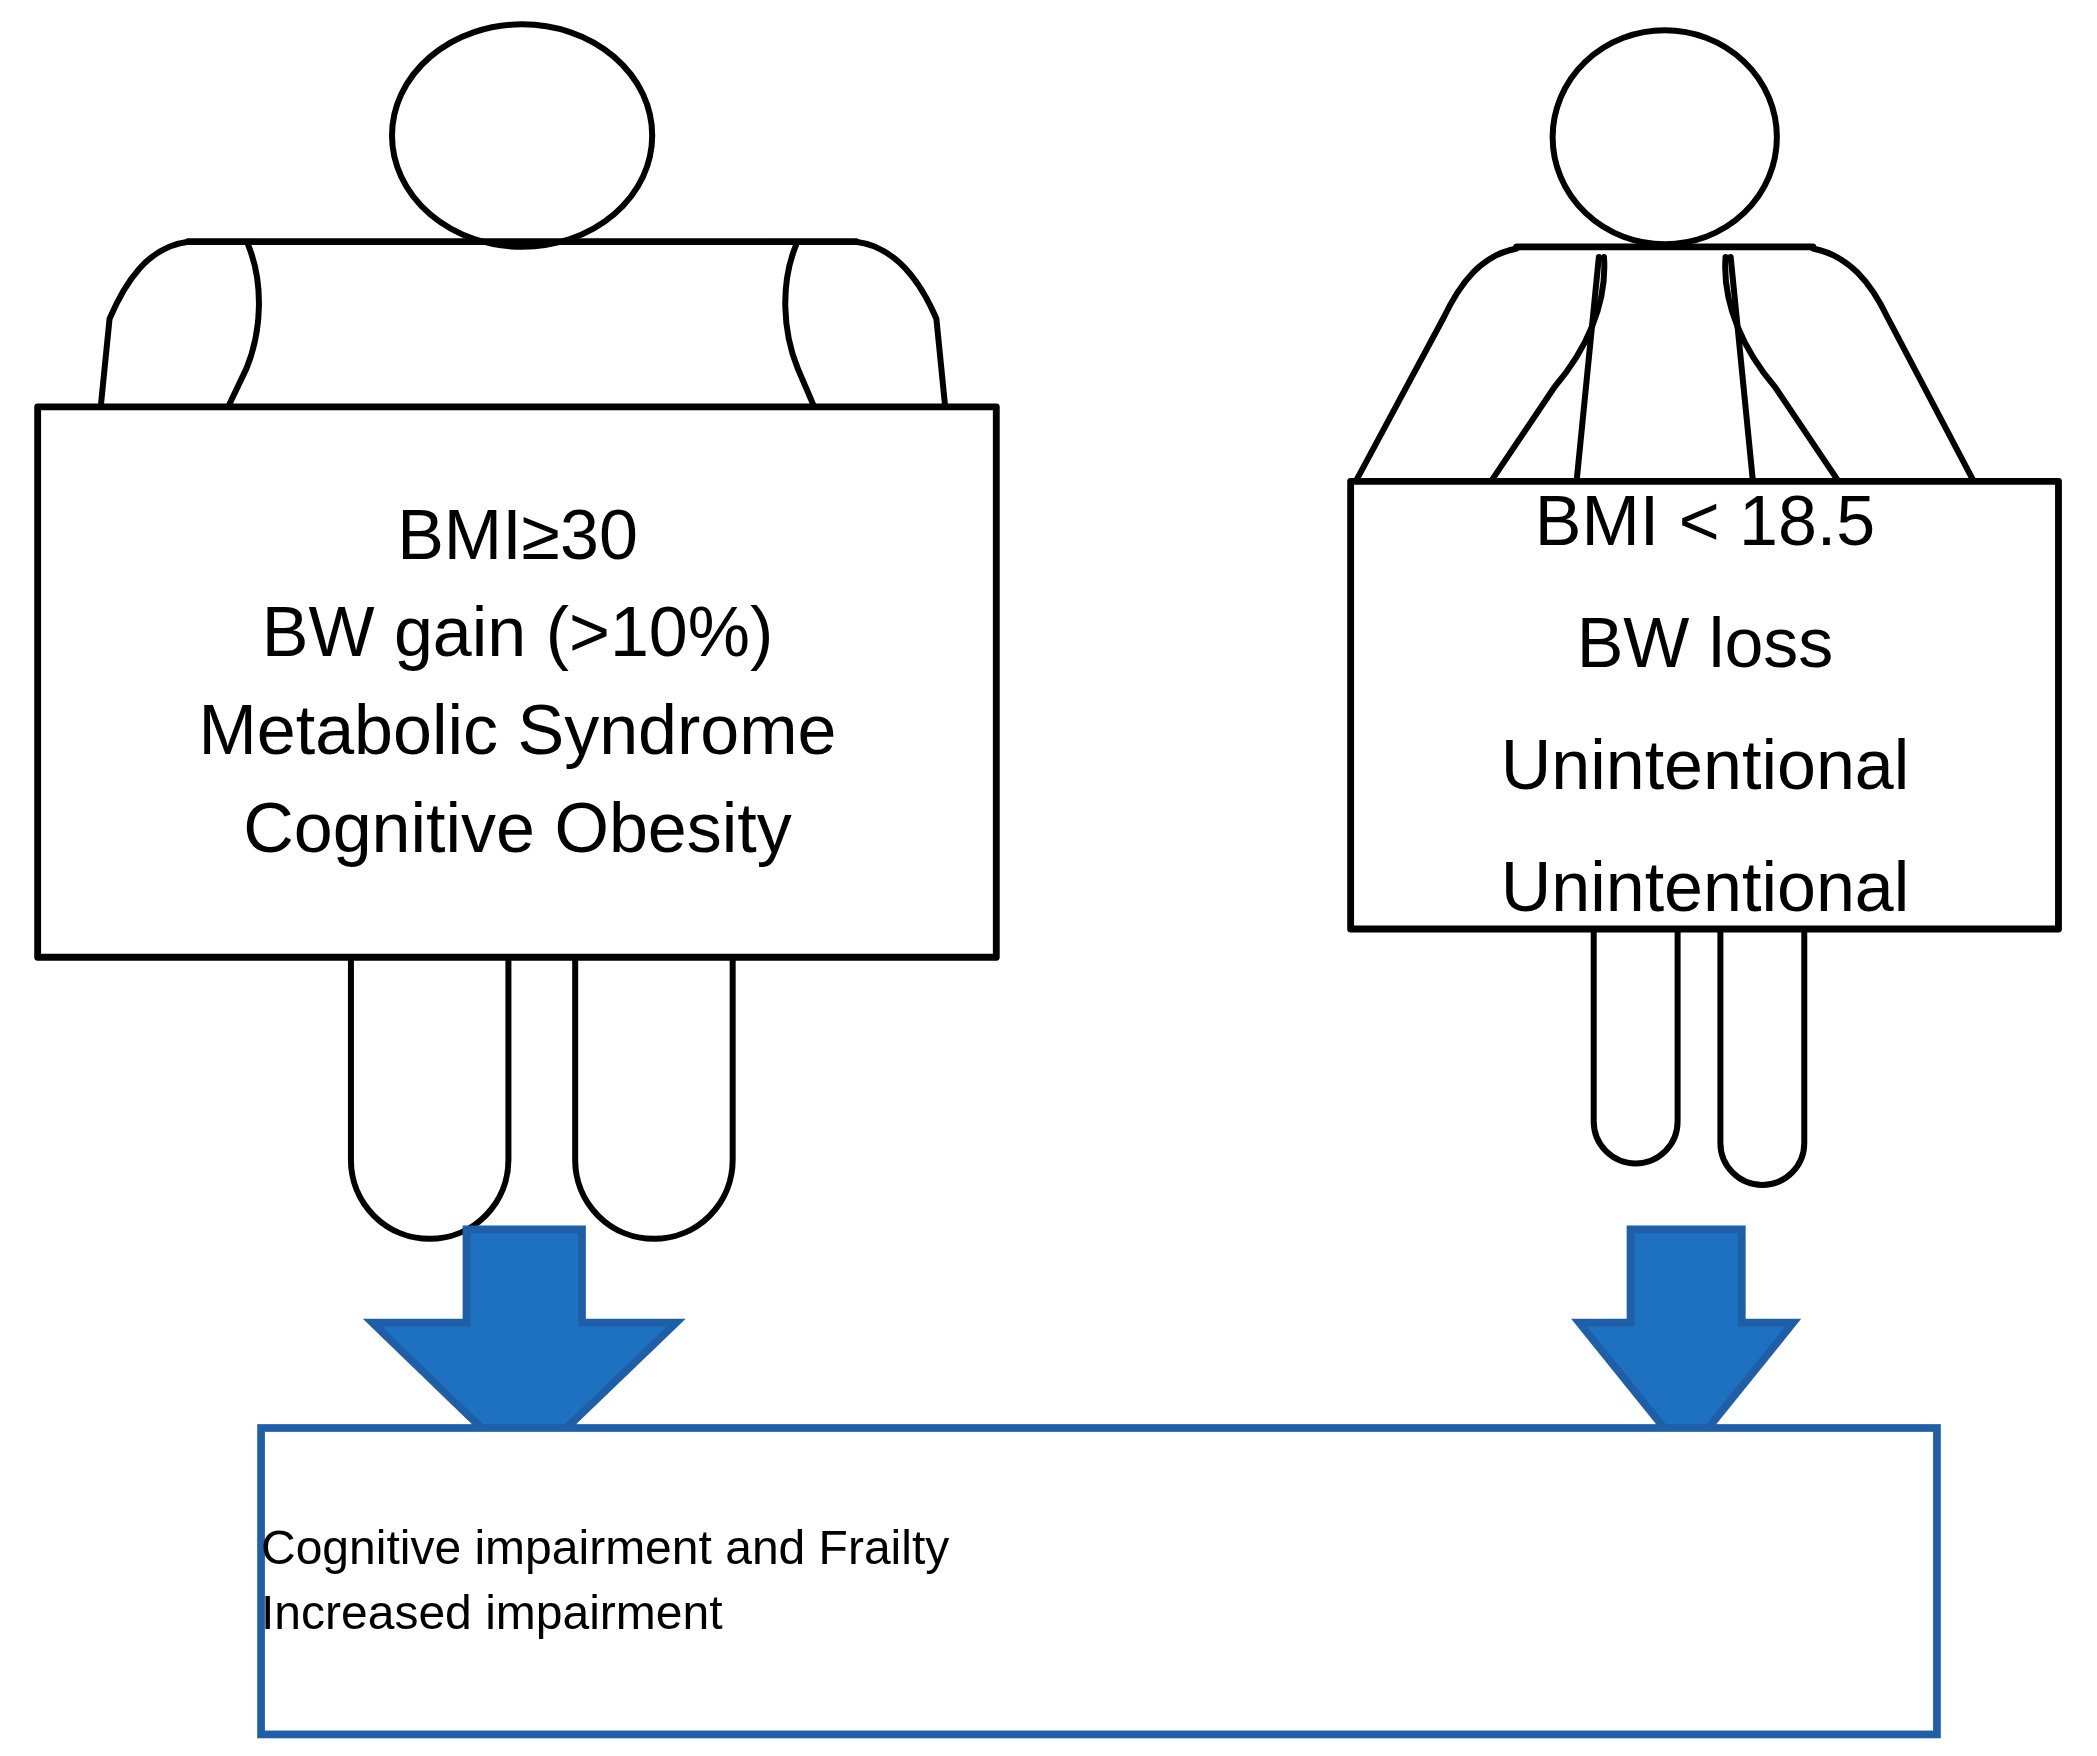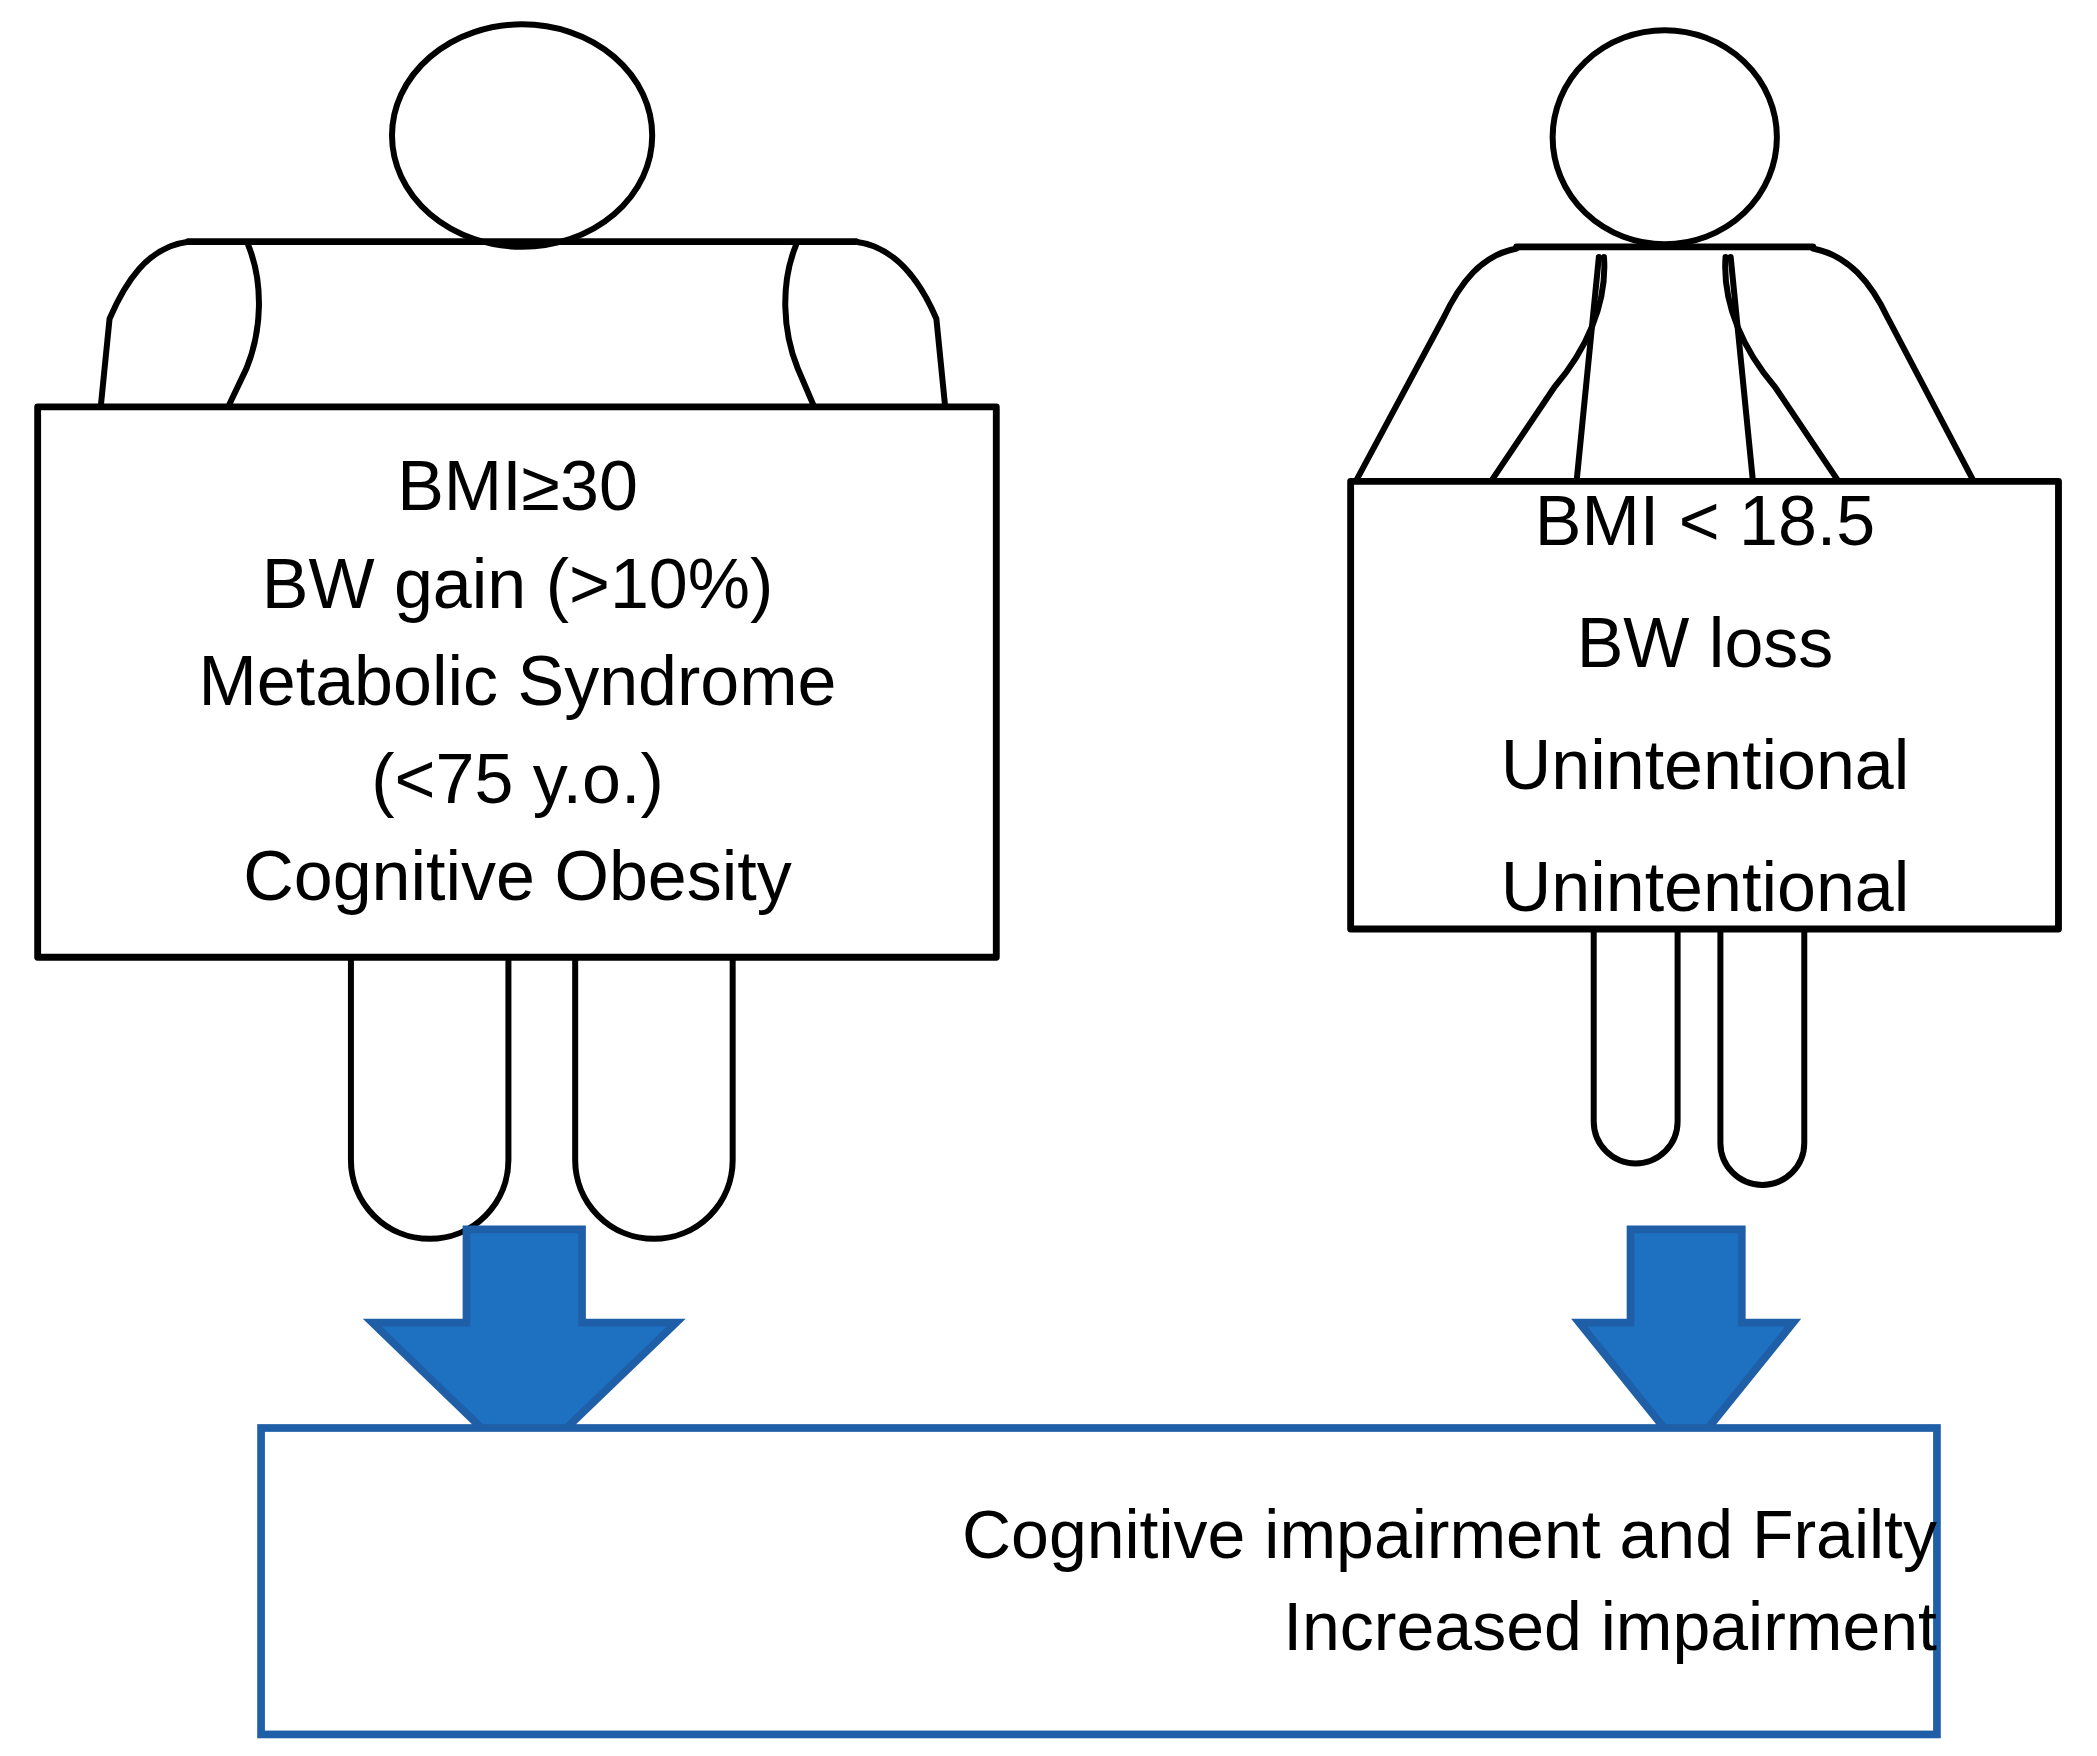--- a/index.html
+++ b/index.html
@@ -60,23 +60,23 @@
     justify-content: space-between;
     font-size: 70px;
   }
   #outcome-box-text {
     left: 261px;
     top: 1428px;
     width: 1676px;
     height: 306px;
     display: flex;
     flex-direction: column;
-    align-items: flex-end;
+    align-items: flex-start;
     justify-content: center;
-    font-size: 68px;
+    font-size: 48px;
     line-height: 1.35;
   }
   .sign-line {
     display: block;
   }
 </style>
 </head>
 <body>
 
 <div id="diagram-root">
@@ -151,21 +151,20 @@
       <polygon points="1905,1436 2035,1436 2035,1545 2095,1545 1970,1700 1845,1545 1905,1545" fill="#1E70C1" stroke="#1F5FA8" stroke-width="9" stroke-linejoin="miter"></polygon>
     </g>
 
     <rect x="305" y="1668" width="1958" height="358" fill="#ffffff" stroke="#1F5FA8" stroke-width="9"></rect>
   </svg>
 
   <div class="sign-text" id="obesity-sign-text">
     <span class="sign-line">BMI≥30</span>
     <span class="sign-line">BW gain (&gt;10%)</span>
     <span class="sign-line">Metabolic Syndrome</span>
-    <span class="sign-line">(&lt;75 y.o.)</span>
     <span class="sign-line">Cognitive Obesity</span>
   </div>
 
   <div class="sign-text" id="malnutrition-sign-text">
     <span class="sign-line">BMI &lt; 18.5</span>
     <span class="sign-line">BW loss</span>
     <span class="sign-line">Unintentional</span>
     <span class="sign-line">Unintentional</span>
   </div>
 

